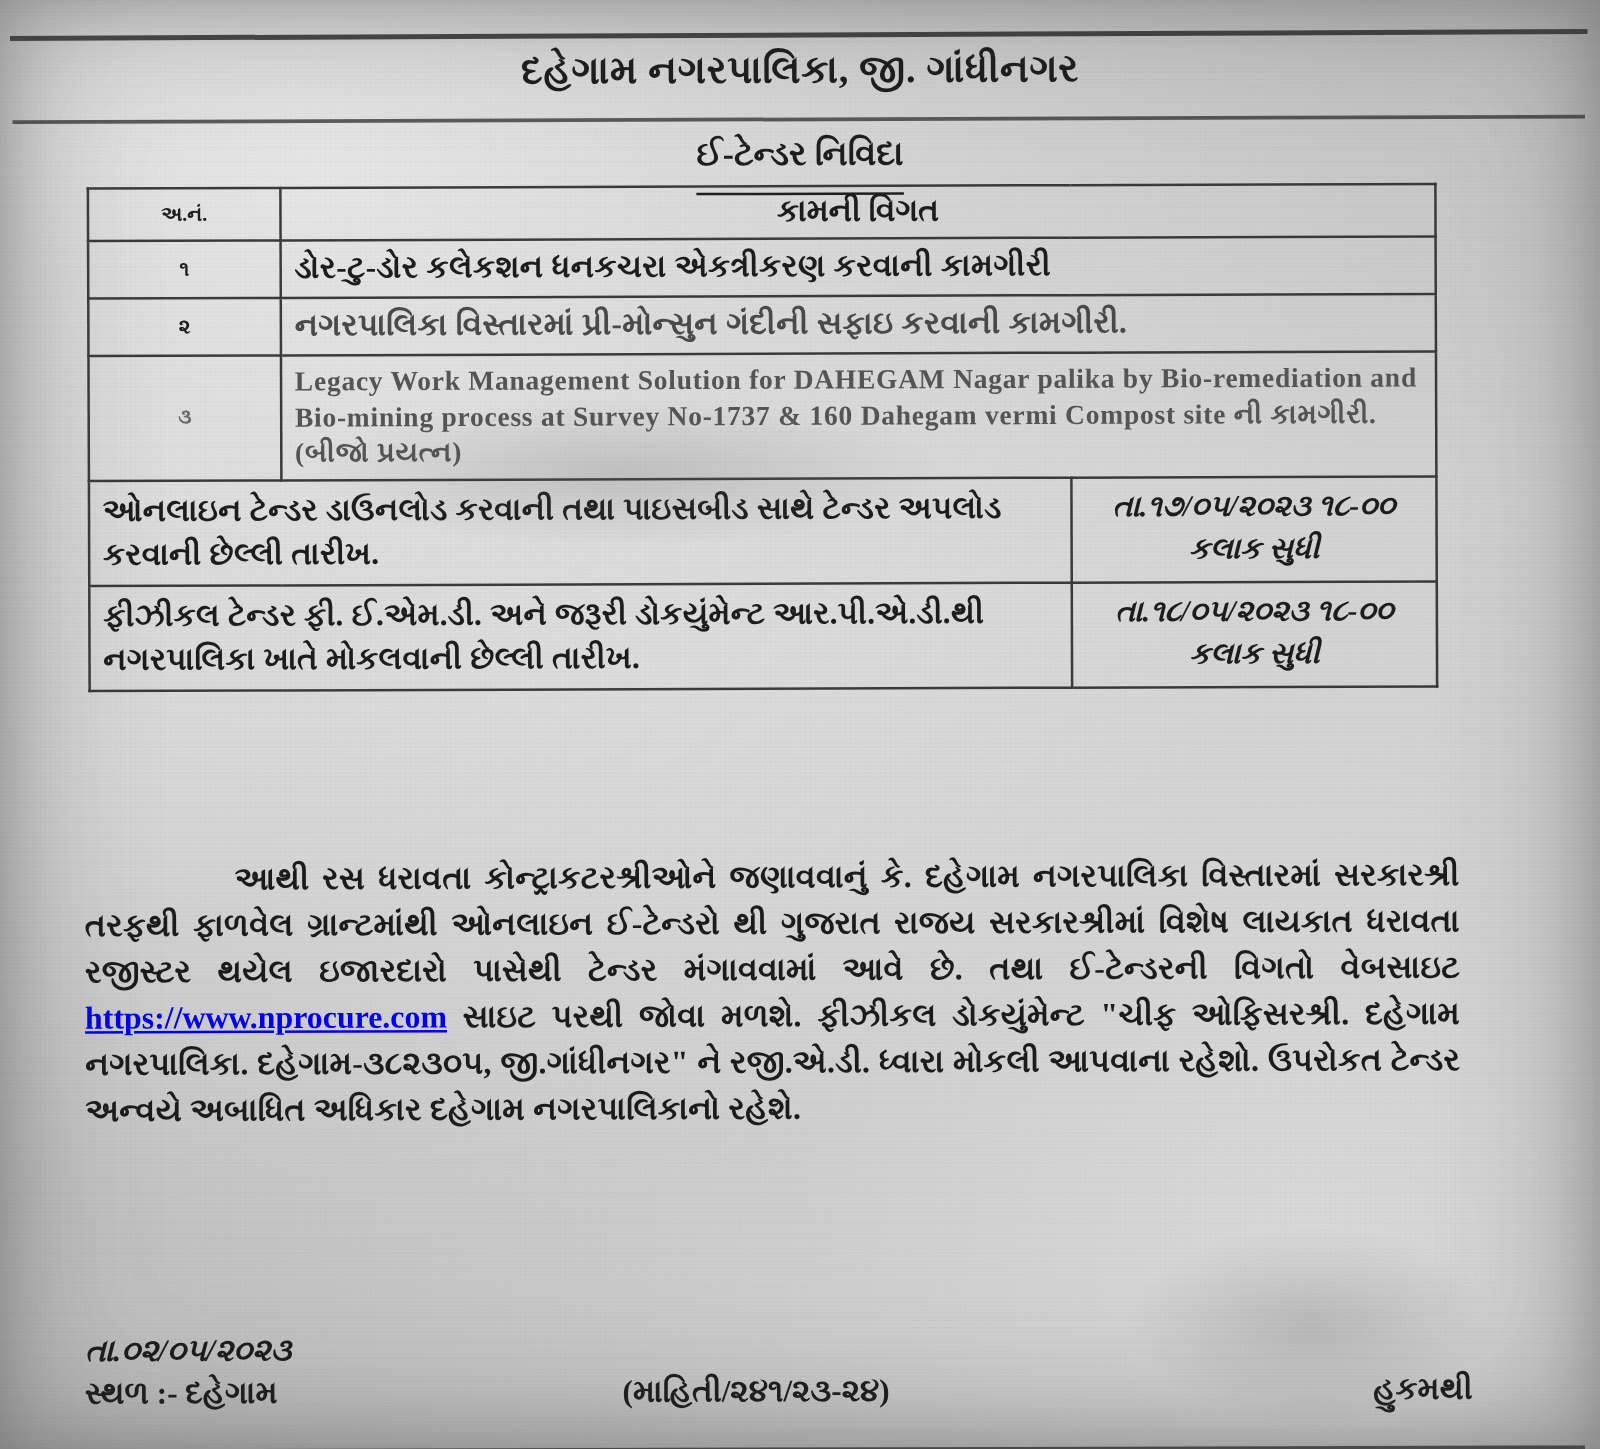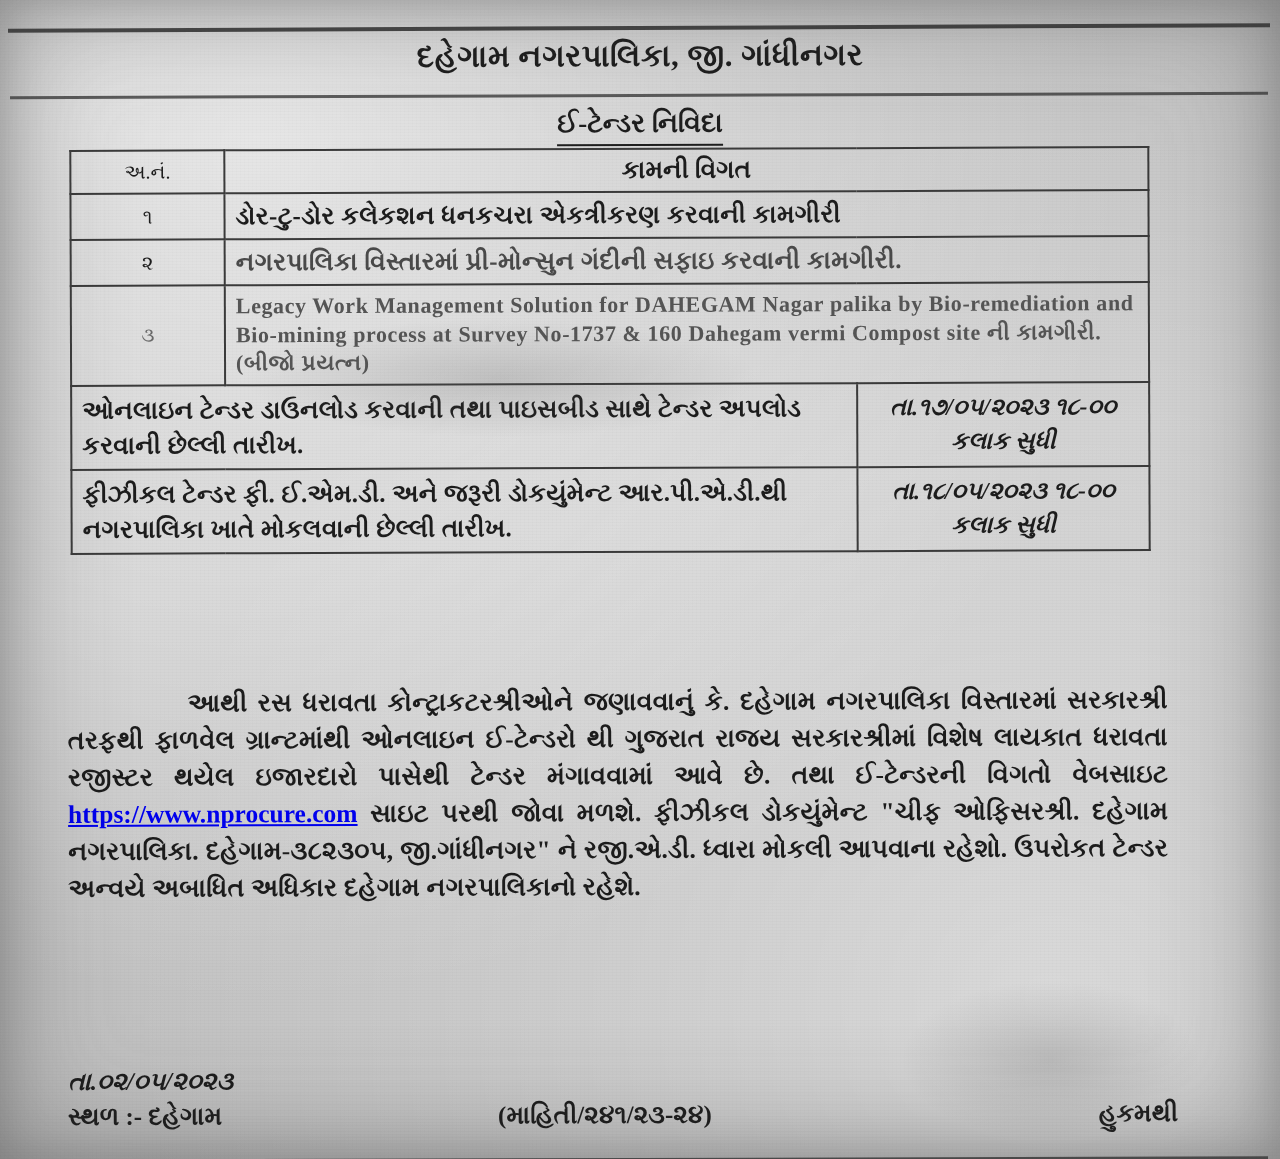--- a/index.html
+++ b/index.html
@@ -88,21 +88,21 @@
     left: 0; top: 92px;
     width: 1280px;
     text-align: center;
     font-size: 27px;
     font-weight: bold;
     color: #1f1f1f;
     transform: rotate(-0.2deg);
   }
   .subtitle span {
     border-bottom: 2px solid #1f1f1f;
-    padding-bottom: 6px;
+    padding-bottom: 16px;
   }
 
   
   .tbl-wrap {
     position: absolute;
     left: 70px; top: 132px;
     width: 1080px;
     transform: rotate(-0.2deg);
   }
   table.t {
@@ -111,22 +111,22 @@
     color: #1d1d1d;
   }
   table.t td {
     border: 2px solid #3b3b3b;
     padding: 6px 10px;
     vertical-align: top;
   }
   .c-sr {
     width: 132px;
     text-align: center;
-    font-size: 20px;
-    font-weight: normal;
+    font-size: 16px;
+    font-weight: bold;
     vertical-align: middle !important;
   }
   .c-head {
     text-align: center;
     font-size: 25px;
     font-weight: bold;
   }
   .c-work {
     font-size: 25px;
     font-weight: bold;

